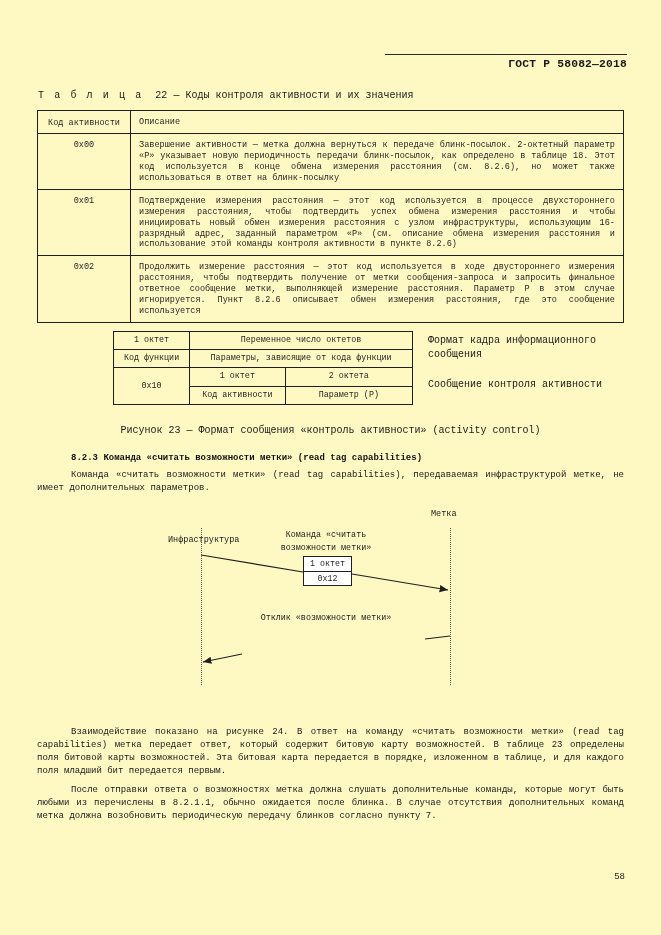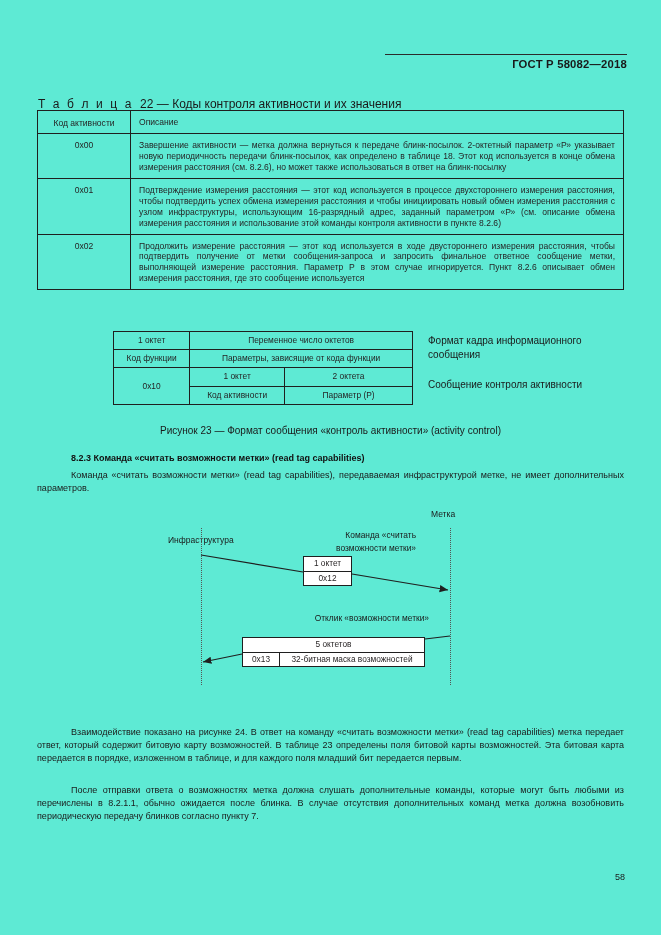--- a/index.html
+++ b/index.html
@@ -11,21 +11,22 @@
     width: 661px;
     height: 935px;
     position: relative;
     font-family: "Liberation Sans", sans-serif;
     color: #231f20;
     overflow: hidden;
   }
   .page {
     position: absolute;
     inset: 0;
-    background: #5eead4;
+    background: #fef9c3;
+    font-family: Liberation Mono, monospace;
   }
 
   
   .std-header {
     position: absolute;
     top: 58px;
     right: 34px;
     font-size: 11.3px;
     font-weight: bold;
     letter-spacing: 0.2px;
@@ -37,22 +38,22 @@
     right: 34px;
     width: 242px;
     height: 1px;
     background: #2b2b2b;
   }
 
   
   .table-caption {
     position: absolute;
     left: 38px;
-    top: 97px;
-    font-size: 12px;
+    top: 90px;
+    font-size: 10px;
     color: #1a1a1a;
     white-space: nowrap;
   }
   .table-caption .sp {
     letter-spacing: 2.1px;
   }
 
   
   .tbl22 {
     position: absolute;
@@ -172,21 +173,21 @@
     width: 0;
     height: 157px;
     border-left: 1px dotted #555;
   }
   .ll-line-left  { left: 201px; }
   .ll-line-right { left: 450px; }
 
   .msg-label {
     position: absolute;
     font-size: 8.4px;
-    text-align: right;
+    text-align: center;
     line-height: 1.5;
     color: #1a1a1a;
     white-space: nowrap;
   }
   .msg1-label { left: 236px; top: 529px; width: 180px; }
   .msg2-label { left: 223px; top: 612px; width: 206px; }
 
   .pdu {
     position: absolute;
     border-collapse: collapse;
@@ -328,30 +329,19 @@
     <tbody>
         <tr>
       <td>1 октет</td>
     </tr>
     <tr>
       <td>0x12</td>
     </tr>
   </tbody>
     </table>
 
-  <table class="pdu pdu-resp">
-    <tbody>
-        <tr>
-      <td colspan="2">5 октетов</td>
-    </tr>
-    <tr>
-      <td class="cell-code">0x13</td>
-      <td>32-битная маска возможностей</td>
-    </tr>
-  </tbody>
-    </table>
 
 
   <div class="body-text para-2 ind">Взаимодействие показано на рисунке 24. В ответ на команду «считать возможности метки» (read tag capabilities) метка передает ответ, который содержит битовую карту возможностей. В таблице 23 определены поля битовой карты возможностей. Эта битовая карта передается в порядке, изложенном в таблице, и для каждого поля младший бит передается первым.</div>
   <div class="body-text para-3 ind">После отправки ответа о возможностях метка должна слушать дополнительные команды, которые могут быть любыми из перечислены в 8.2.1.1, обычно ожидается после блинка. В случае отсутствия дополнительных команд метка должна возобновить периодическую передачу блинков согласно пункту 7.</div>
 
   <div class="page-num">58</div>
 </div>
 
 </body></html>

